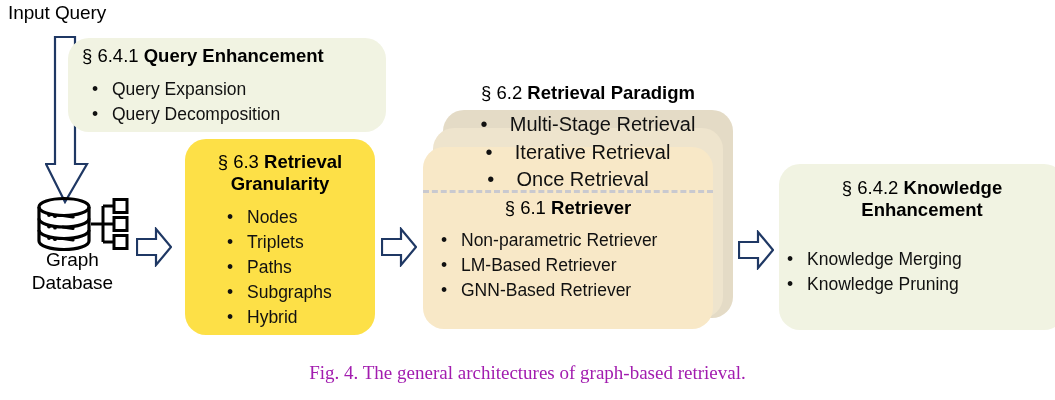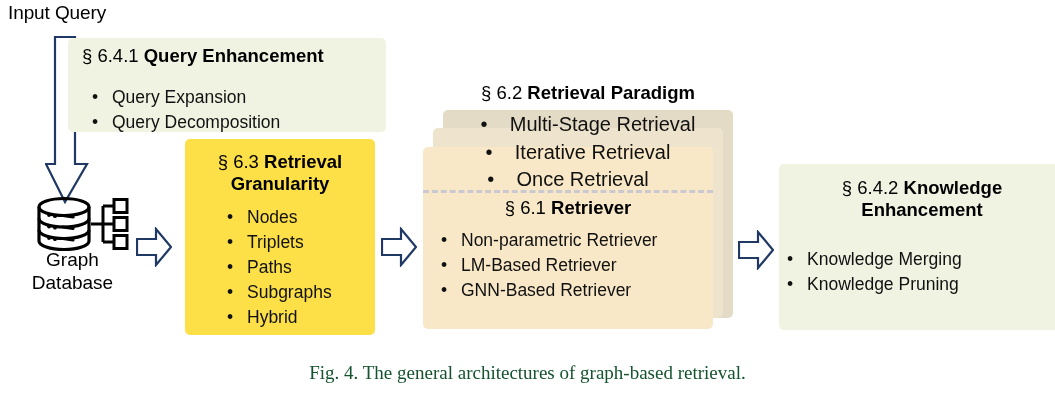--- a/index.html
+++ b/index.html
@@ -34,21 +34,21 @@
     top: 248px;
     width: 125px;
     text-align: center;
     font-size: 19px;
     line-height: 23px;
     color: #000;
   }
 
   
   .card {
-    border-radius: 5px;
+    border-radius: 21px;
     box-sizing: border-box;
   }
 
   .card-title {
     font-weight: bold;
     font-size: 18.5px;
     line-height: 22px;
     text-align: center;
     color: #000;
   }
@@ -75,21 +75,21 @@
   
   #box-query-enh {
     left: 68px;
     top: 38px;
     width: 318px;
     height: 94px;
     background: #f1f3e2;
     padding: 7px 0 0 0;
   }
   #box-query-enh .card-title { text-align: left; padding-left: 14px; }
-  #box-query-enh .bullets { padding-left: 24px; margin-top: 18px; }
+  #box-query-enh .bullets { padding-left: 24px; margin-top: 10px; }
 
   
   #box-granularity {
     left: 185px;
     top: 139px;
     width: 190px;
     height: 196px;
     background: #fdfce1;
     padding-top: 12px;
   }
@@ -179,21 +179,21 @@
   #db-icon { left: 33px; top: 196px; width: 104px; height: 56px; }
 
   
   #caption {
     left: 0;
     top: 362px;
     width: 1055px;
     text-align: center;
     font-family: "Liberation Serif", serif;
     font-size: 19px;
-    color: #14532d;
+    color: #a21caf;
   }
 </style>
 </head>
 <body>
 
 <div id="figure">
 
   <div class="abs input-query-label">Input Query</div>
 
   <div class="abs" id="arrow-down">

